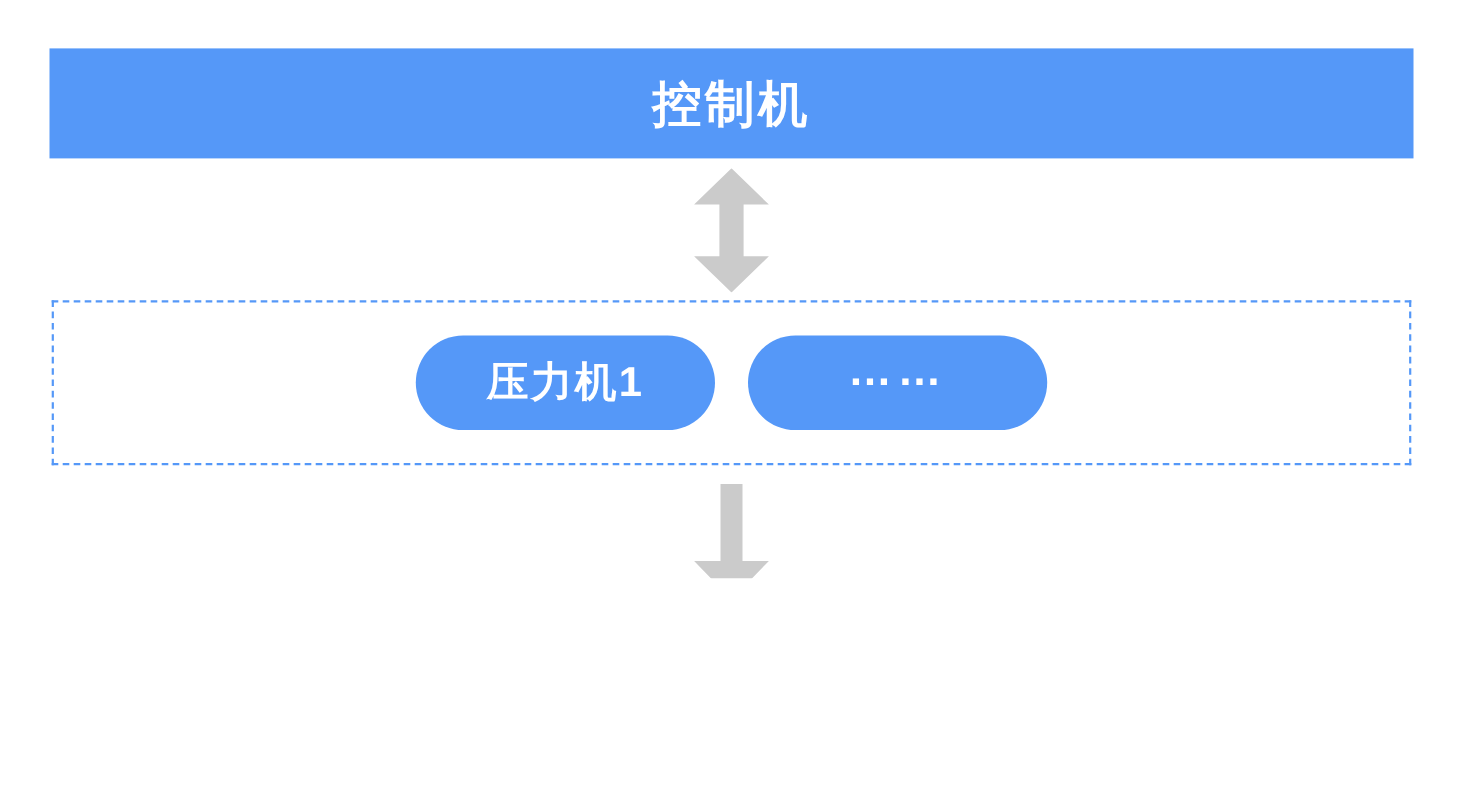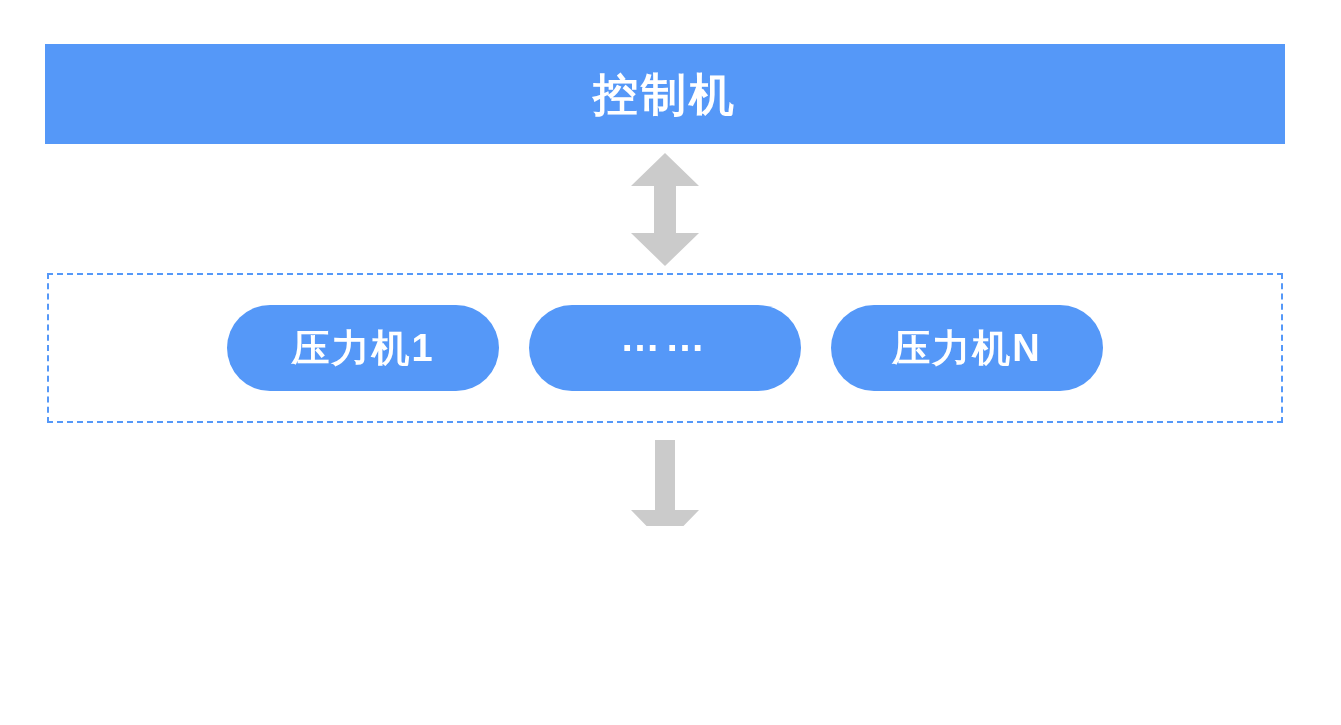--- a/index.html
+++ b/index.html
@@ -94,23 +94,20 @@
   </svg>
 
   <div class="dashed-box">
 
   <div class="pill">
         <span class="pill-label">压力机1</span>
       </div>
       <div class="pill ellipsis">
         <span class="pill-label">……</span>
       </div>
-      <div class="pill">
-        <span class="pill-label">压力机N</span>
-      </div>
     </div>
 
   <svg class="arrow arrow-down" width="70" height="105" viewBox="0 0 70 105" aria-hidden="true">
     <path d="M25 0 L45 0 L45 70 L69 70 L35 105 L1 70 L25 70 Z"></path>
   </svg>
 
 
 </div>
 
 </body></html>

